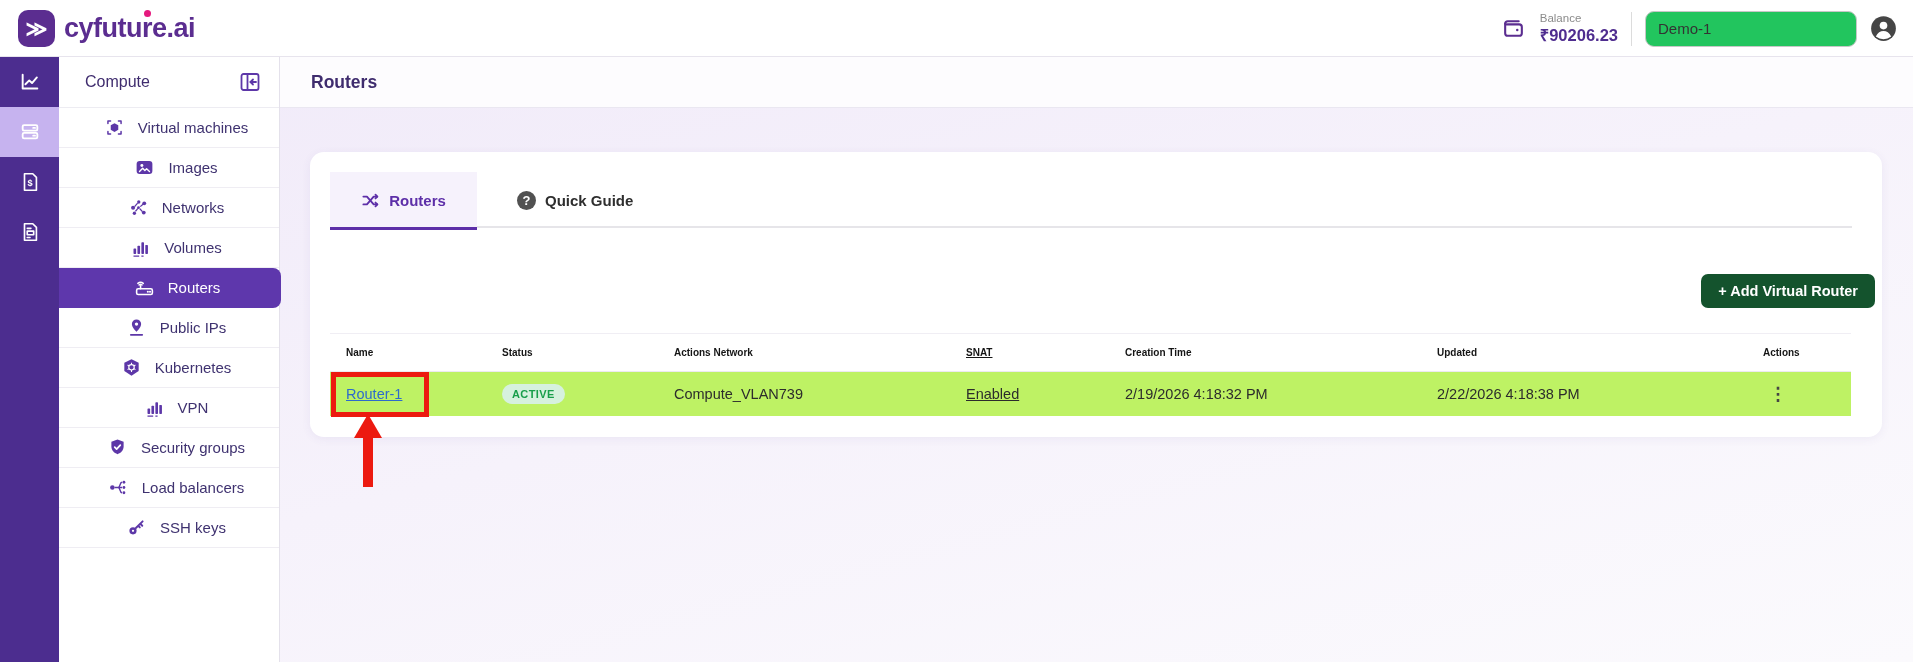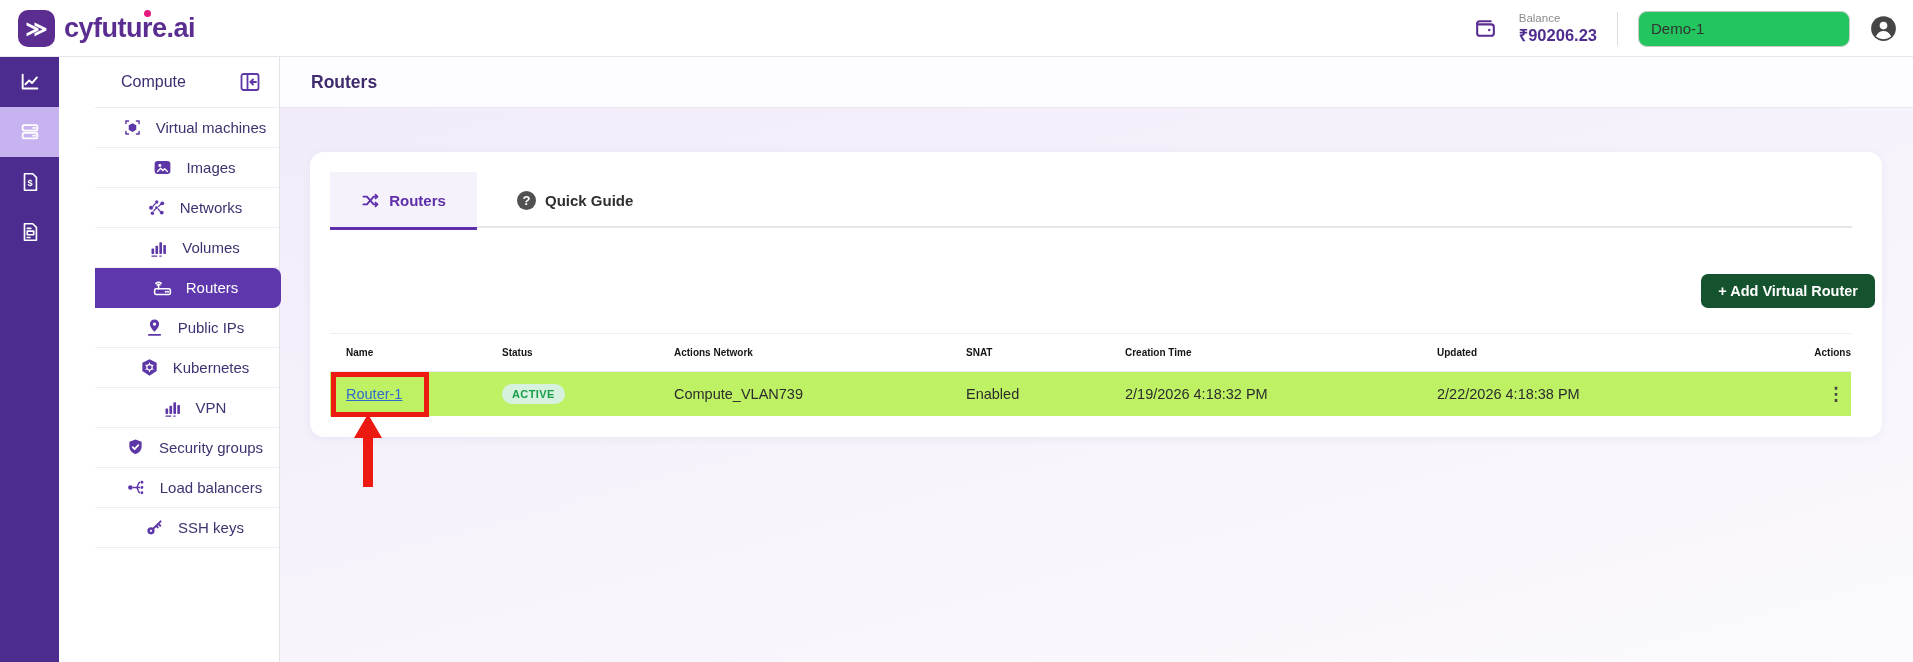--- a/index.html
+++ b/index.html
@@ -6,37 +6,37 @@
   html,body { width:1913px; height:662px; overflow:hidden; font-family:"Liberation Sans", sans-serif; background:#fff; }
   body { position:relative; }
   svg { display:block; }
 
   
   .topbar { position:absolute; left:0; top:0; width:1913px; height:57px; background:#fff; border-bottom:1px solid #e7e4ed; z-index:6; }
   .logo { position:absolute; left:18px; top:10px; display:flex; align-items:center; gap:9px; cursor:pointer; }
   .logo-mark { width:37px; height:37px; border-radius:10px; background:#5b2d90; color:#fff; font-size:21px; font-weight:bold; display:flex; align-items:center; justify-content:center; }
   .logo-text { position:relative; font-size:27px; font-weight:bold; color:#5b2d90; letter-spacing:-0.5px; }
   .logo-dot { position:absolute; left:80px; top:-3px; width:7px; height:7px; border-radius:50%; background:#e5197e; }
-  .topbar-right { position:absolute; right:16px; top:0; height:57px; display:flex; align-items:center; gap:20px; }
+  .topbar-right { position:absolute; right:16px; top:0; height:57px; display:flex; align-items:center; gap:13px; }
   .wallet { color:#5b2d90; }
   .balance { line-height:1.15; }
   .balance-label { font-size:11.5px; color:#8b8b8b; }
   .balance-amount { font-size:16.5px; font-weight:bold; color:#4f2d8f; }
   .v-divider { width:1px; height:34px; background:#dcdcdc; }
   .project-input { width:212px; height:36px; border:1px solid #c7c7c7; border-radius:9px; padding:0 12px; font-size:15px; color:#333; font-family:"Liberation Sans", sans-serif; outline:none; background:#22c55e; }
   .avatar { color:#454545; cursor:pointer; }
 
   
   .rail { position:absolute; left:0; top:57px; width:59px; bottom:0; background:#4c2d8f; z-index:4; }
   .rail-item { width:59px; height:50px; display:flex; align-items:center; justify-content:center; color:#fff; cursor:pointer; }
   .rail-item.active { background:#c6b3ef; }
   .rail-item svg { width:22px; height:22px; }
 
   
-  .sidebar { position:absolute; left:59px; top:57px; width:221px; bottom:0; background:#fff; border-right:1px solid #e4e1eb; z-index:3;padding-left:36px; }
+  .sidebar { position:absolute; left:59px; top:57px; width:221px; bottom:0; background:#fff; border-right:1px solid #e4e1eb; z-index:3; }
   .sidebar-header { height:51px; border-bottom:1px solid #edecf2; display:flex; align-items:center; justify-content:space-between; padding:0 17px 0 26px; }
   .sidebar-title { font-size:16px; color:#3f2c6e; font-weight:500; }
   .collapse-btn { width:24px; height:24px; color:#5d37a8; background:none; border:none; cursor:pointer; padding:0; }
   .menu { list-style:none; }
   .menu-item { height:40px; display:flex; align-items:center; gap:13px; padding-left:14px; border-bottom:1px solid #efedf3; color:#3f3270; font-size:15px; cursor:pointer;justify-content:center; }
   .menu-item svg { width:21px; height:21px; color:#5d37a8; flex:none; }
   .menu-item.active { background:#5e37ac; color:#fff; border-radius:0 8px 8px 0; border-bottom-color:transparent; width:calc(100% + 2px); }
   .menu-item.active svg { color:#fff; }
 
   
@@ -53,21 +53,21 @@
   .tab-active svg { width:19px; height:19px; color:#5d2fa8; }
   .q-circle { width:19px; height:19px; border-radius:50%; background:#515151; color:#fff; font-size:13px; font-weight:bold; display:flex; align-items:center; justify-content:center; }
 
   .add-btn { position:absolute; right:7px; top:122px; height:34px; padding:0 17px; background:#14532d; color:#fff; font-size:14.5px; font-weight:bold; border:none; border-radius:7px; cursor:pointer; font-family:"Liberation Sans", sans-serif; }
 
   .table { position:absolute; left:20px; top:181px; width:1521px; }
   .thead { display:flex; align-items:center; height:39px; border-top:1px solid #f0eef4; border-bottom:1px solid #eceaf1; background:#fff; }
   .th { font-size:10px; font-weight:bold; color:#151515; padding-left:16px; }
   .trow { display:flex; align-items:center; height:44px; background:#bef264; }
   .td { font-size:14.5px; color:#2c2c2c; padding-left:16px; }
-  .c0{width:156px;} .c1{width:172px;} .c2{width:292px;} .c3{width:159px;} .c4{width:312px;} .c5{width:326px;} .c6{width:104px;text-align:right;}
+  .c0{width:156px;} .c1{width:172px;} .c2{width:292px;} .c3{width:159px;text-decoration:underline;} .c4{width:312px;} .c5{width:326px;} .c6{width:104px;}
   .link { color:#2e6bcb; text-decoration:underline; cursor:pointer; }
   .badge { display:inline-block; background:#d6f1de; color:#189e4a; font-size:11px; font-weight:bold; padding:4px 10px; border-radius:10px; letter-spacing:.4px; }
   .kebab { font-size:18px; font-weight:bold; color:#454545; cursor:pointer; line-height:1; padding:2px 6px; }
 
   
   .annotation-box { position:absolute; left:331px; top:372px; width:98px; height:45px; border:5px solid #ec1a10; z-index:10; pointer-events:none; }
   .arrow-head { position:absolute; left:354px; top:414px; width:0; height:0; border-left:14px solid transparent; border-right:14px solid transparent; border-bottom:24px solid #ec1a10; z-index:10; pointer-events:none; }
   .arrow-shaft { position:absolute; left:363px; top:437px; width:10px; height:50px; background:#ec1a10; z-index:10; pointer-events:none; }
 </style>
 </head>

